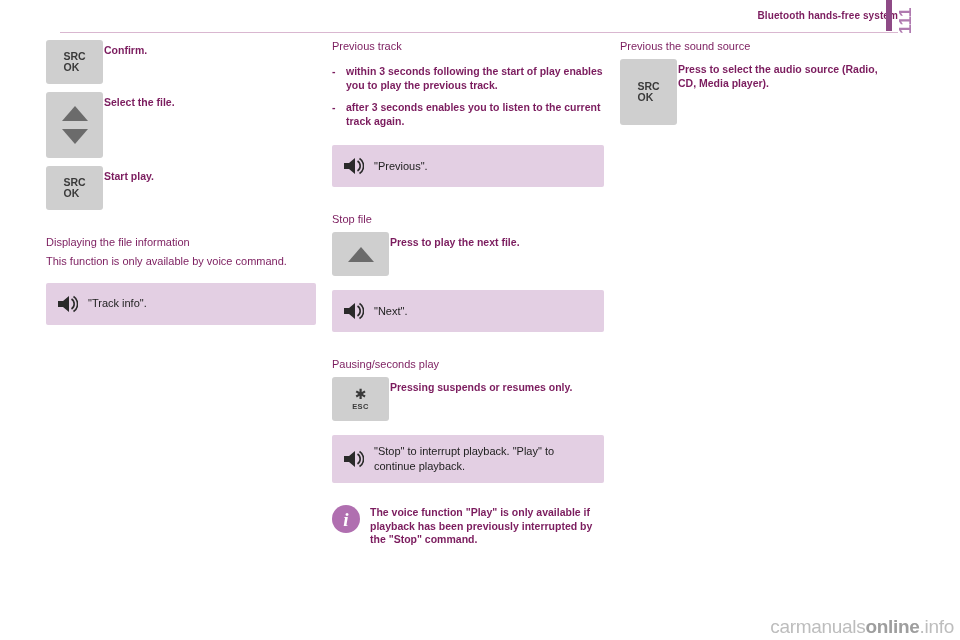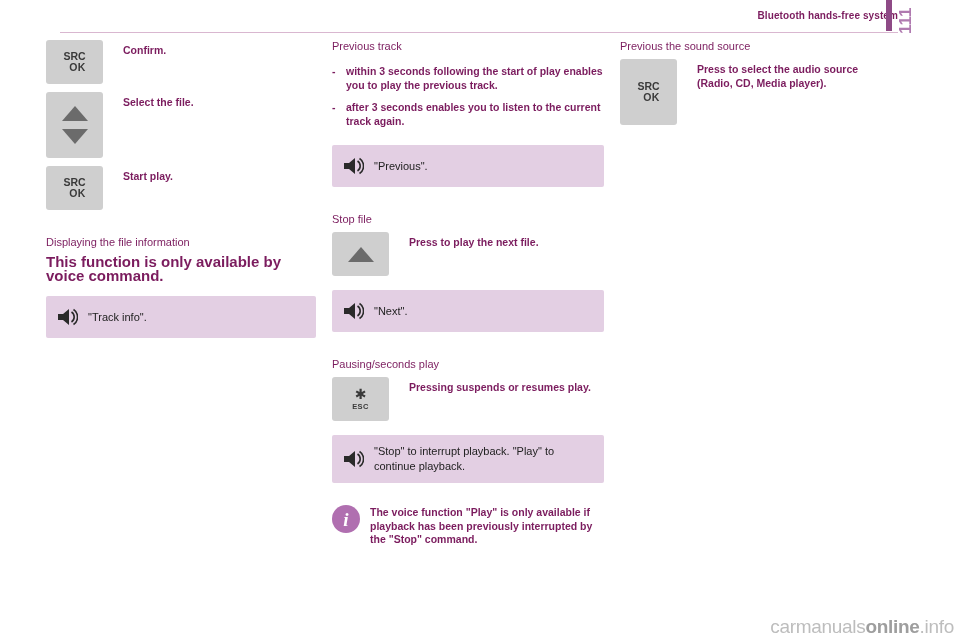--- a/index.html
+++ b/index.html
@@ -81,22 +81,22 @@
   .col3 { left: 620px; top: 40px; width: 275px; }
 
   .sec-title {
     font-size: 11px;
     font-weight: normal;
     color: #7b1c5e;
     margin-bottom: 6px;
     line-height: 13px;
   }
   .body-bold {
-    font-size: 15px;
-    font-weight: bold;
+    font-size: 11px;
+    font-weight: normal;
     color: #7b1c5e;
     line-height: 13.5px;
   }
 
   
   .row {
     position: relative;
     display: flex;
     align-items: flex-start;
   }
@@ -106,29 +106,29 @@
     background: #cfcfcf;
     border-radius: 3px;
     flex: 0 0 auto;
     position: relative;
     display: flex;
     align-items: center;
     justify-content: center;
   }
   .keybox.tall { height: 66px; }
   .key-label {
-    text-align: right;
+    text-align: left;
     color: #3a3a3a;
     font-size: 10.5px;
     font-weight: bold;
     line-height: 11.5px;
   }
   .key-label .ok { letter-spacing: 0.3px; }
   .row-text {
-    margin-left: 20px;
+    margin-left: 1px;
     padding-top: 4px;
     font-size: 10.5px;
     font-weight: bold;
     color: #7b1c5e;
     line-height: 13.5px;
   }
 
   
   .tri-up {
     width: 0; height: 0;
@@ -360,21 +360,21 @@
 
     <div class="spacer-26"></div>
 
     <div class="sec-title">Pausing/seconds play</div>
 
     <div class="row">
       <div class="keybox esc-key">
         <div class="esc-glyph">✱</div>
         <div class="esc-text">ESC</div>
       </div>
-      <div class="row-text">Pressing suspends or resumes play.</div>
+      <div class="row-text">Pressing suspends or resumes only.</div>
     </div>
 
     <div class="spacer-14"></div>
 
     <div class="voicebox">
       <div class="voice-icon">
         <svg width="22" height="24" viewBox="0 0 22 24">
           <path d="M2 9 L7 9 L13 4 L13 20 L7 15 L2 15 Z" fill="#2a2a2a"></path>
           <path d="M15.5 7 A6 6 0 0 1 15.5 17" stroke="#2a2a2a" stroke-width="1.6" fill="none"></path>
           <path d="M17.5 4.5 A9 9 0 0 1 17.5 19.5" stroke="#2a2a2a" stroke-width="1.6" fill="none"></path>

